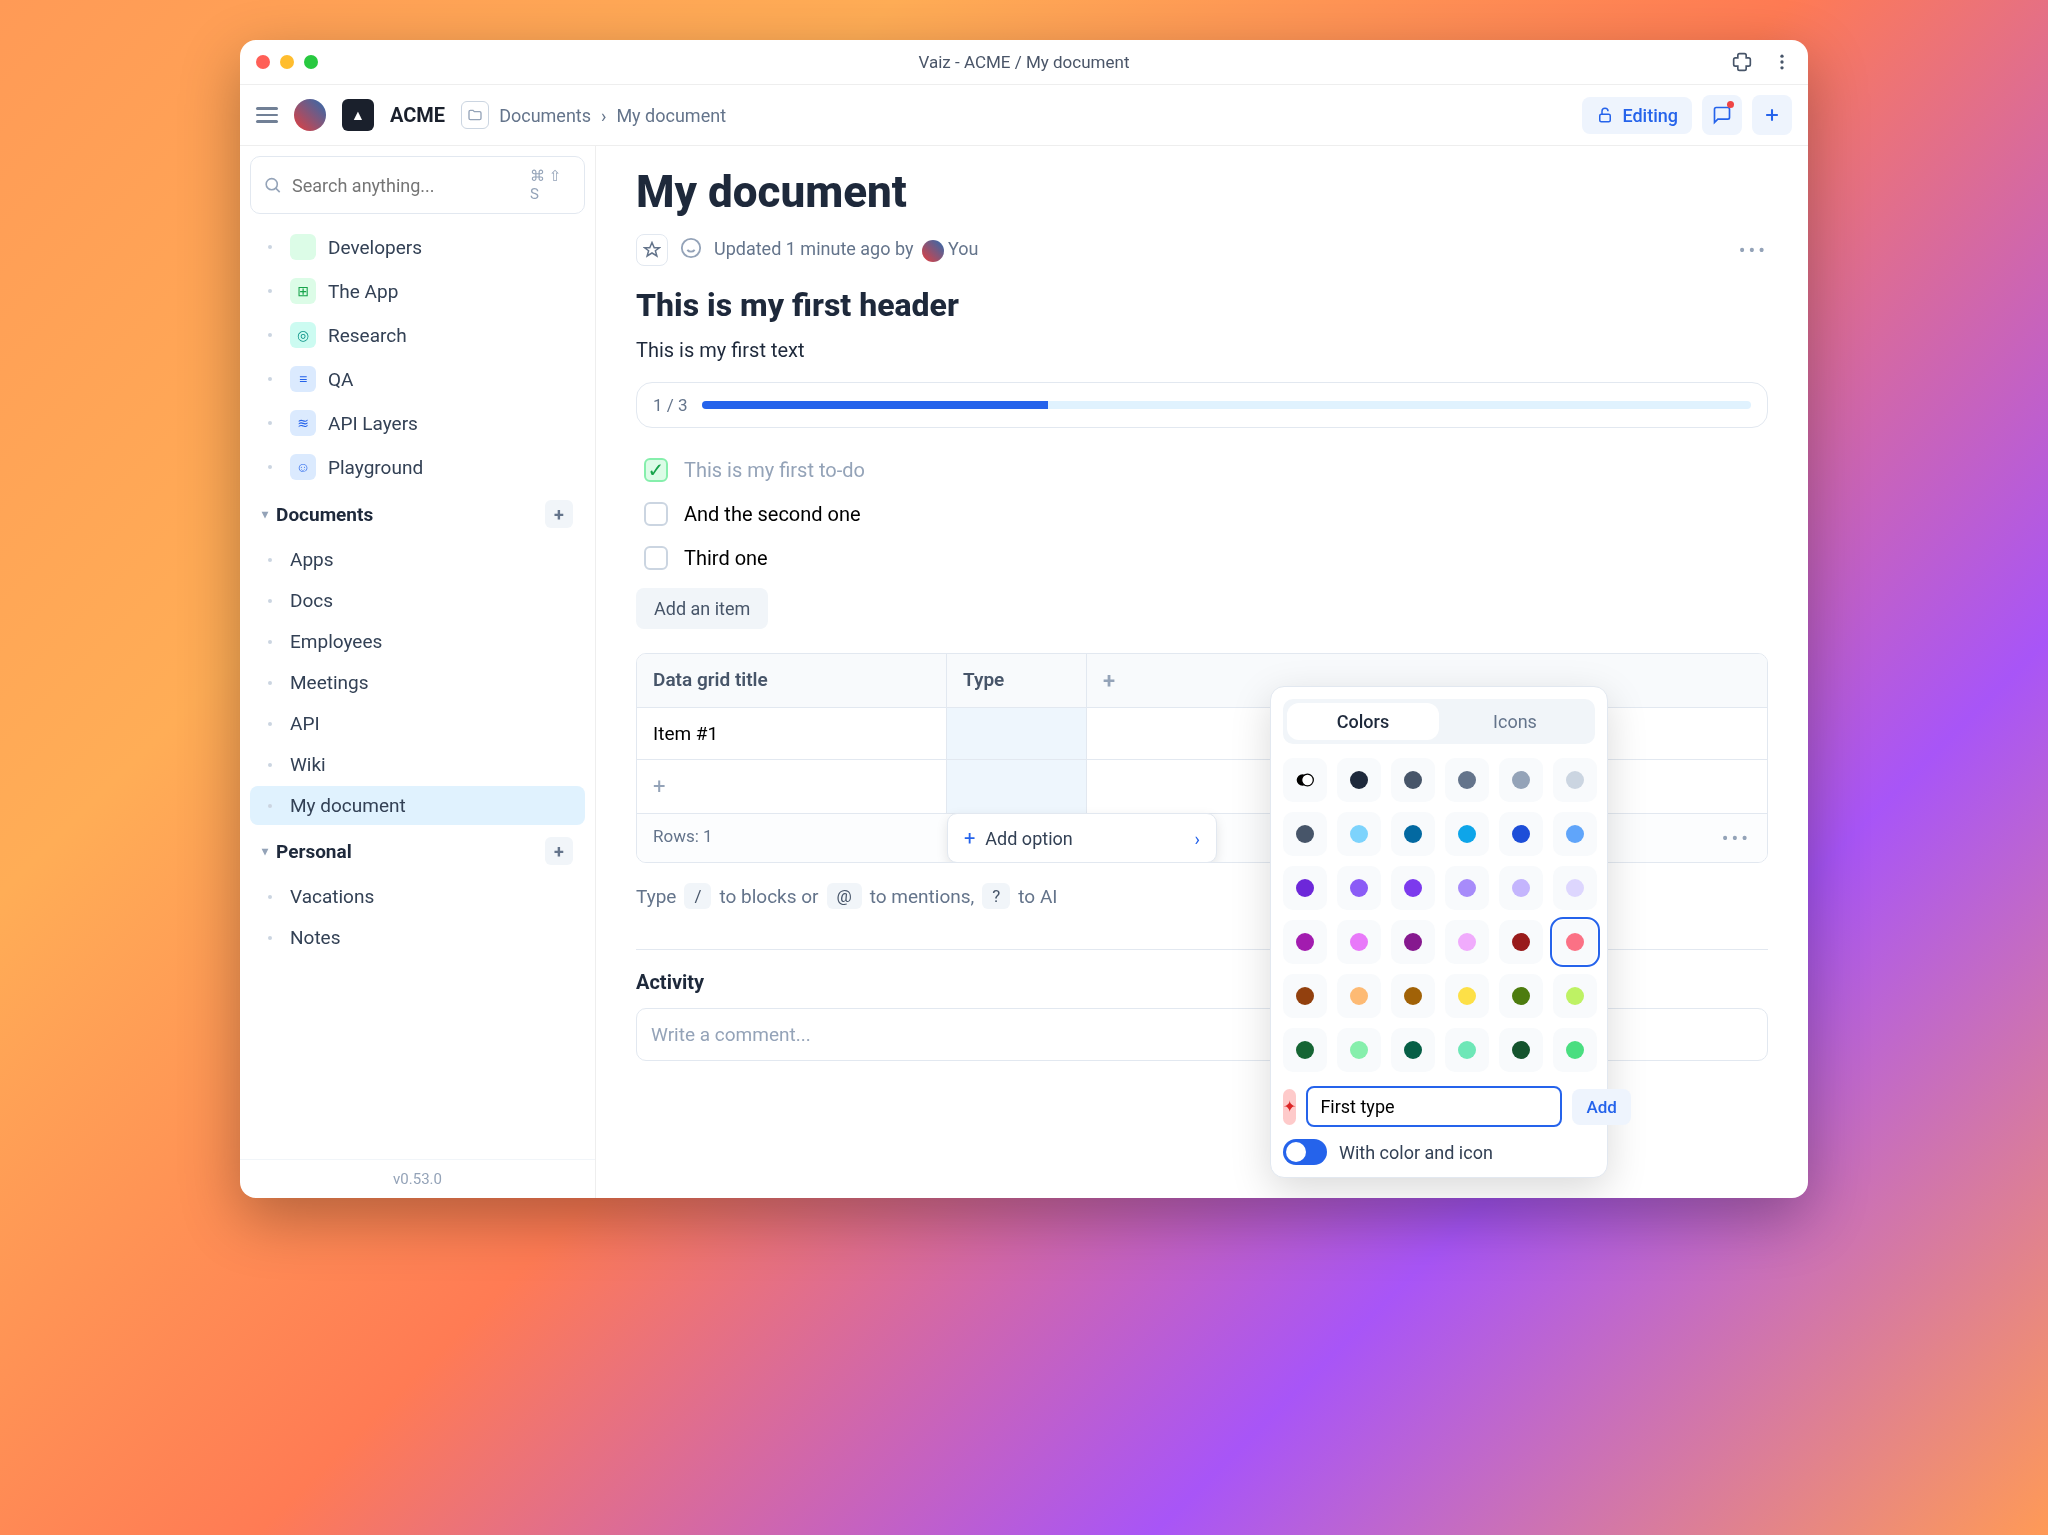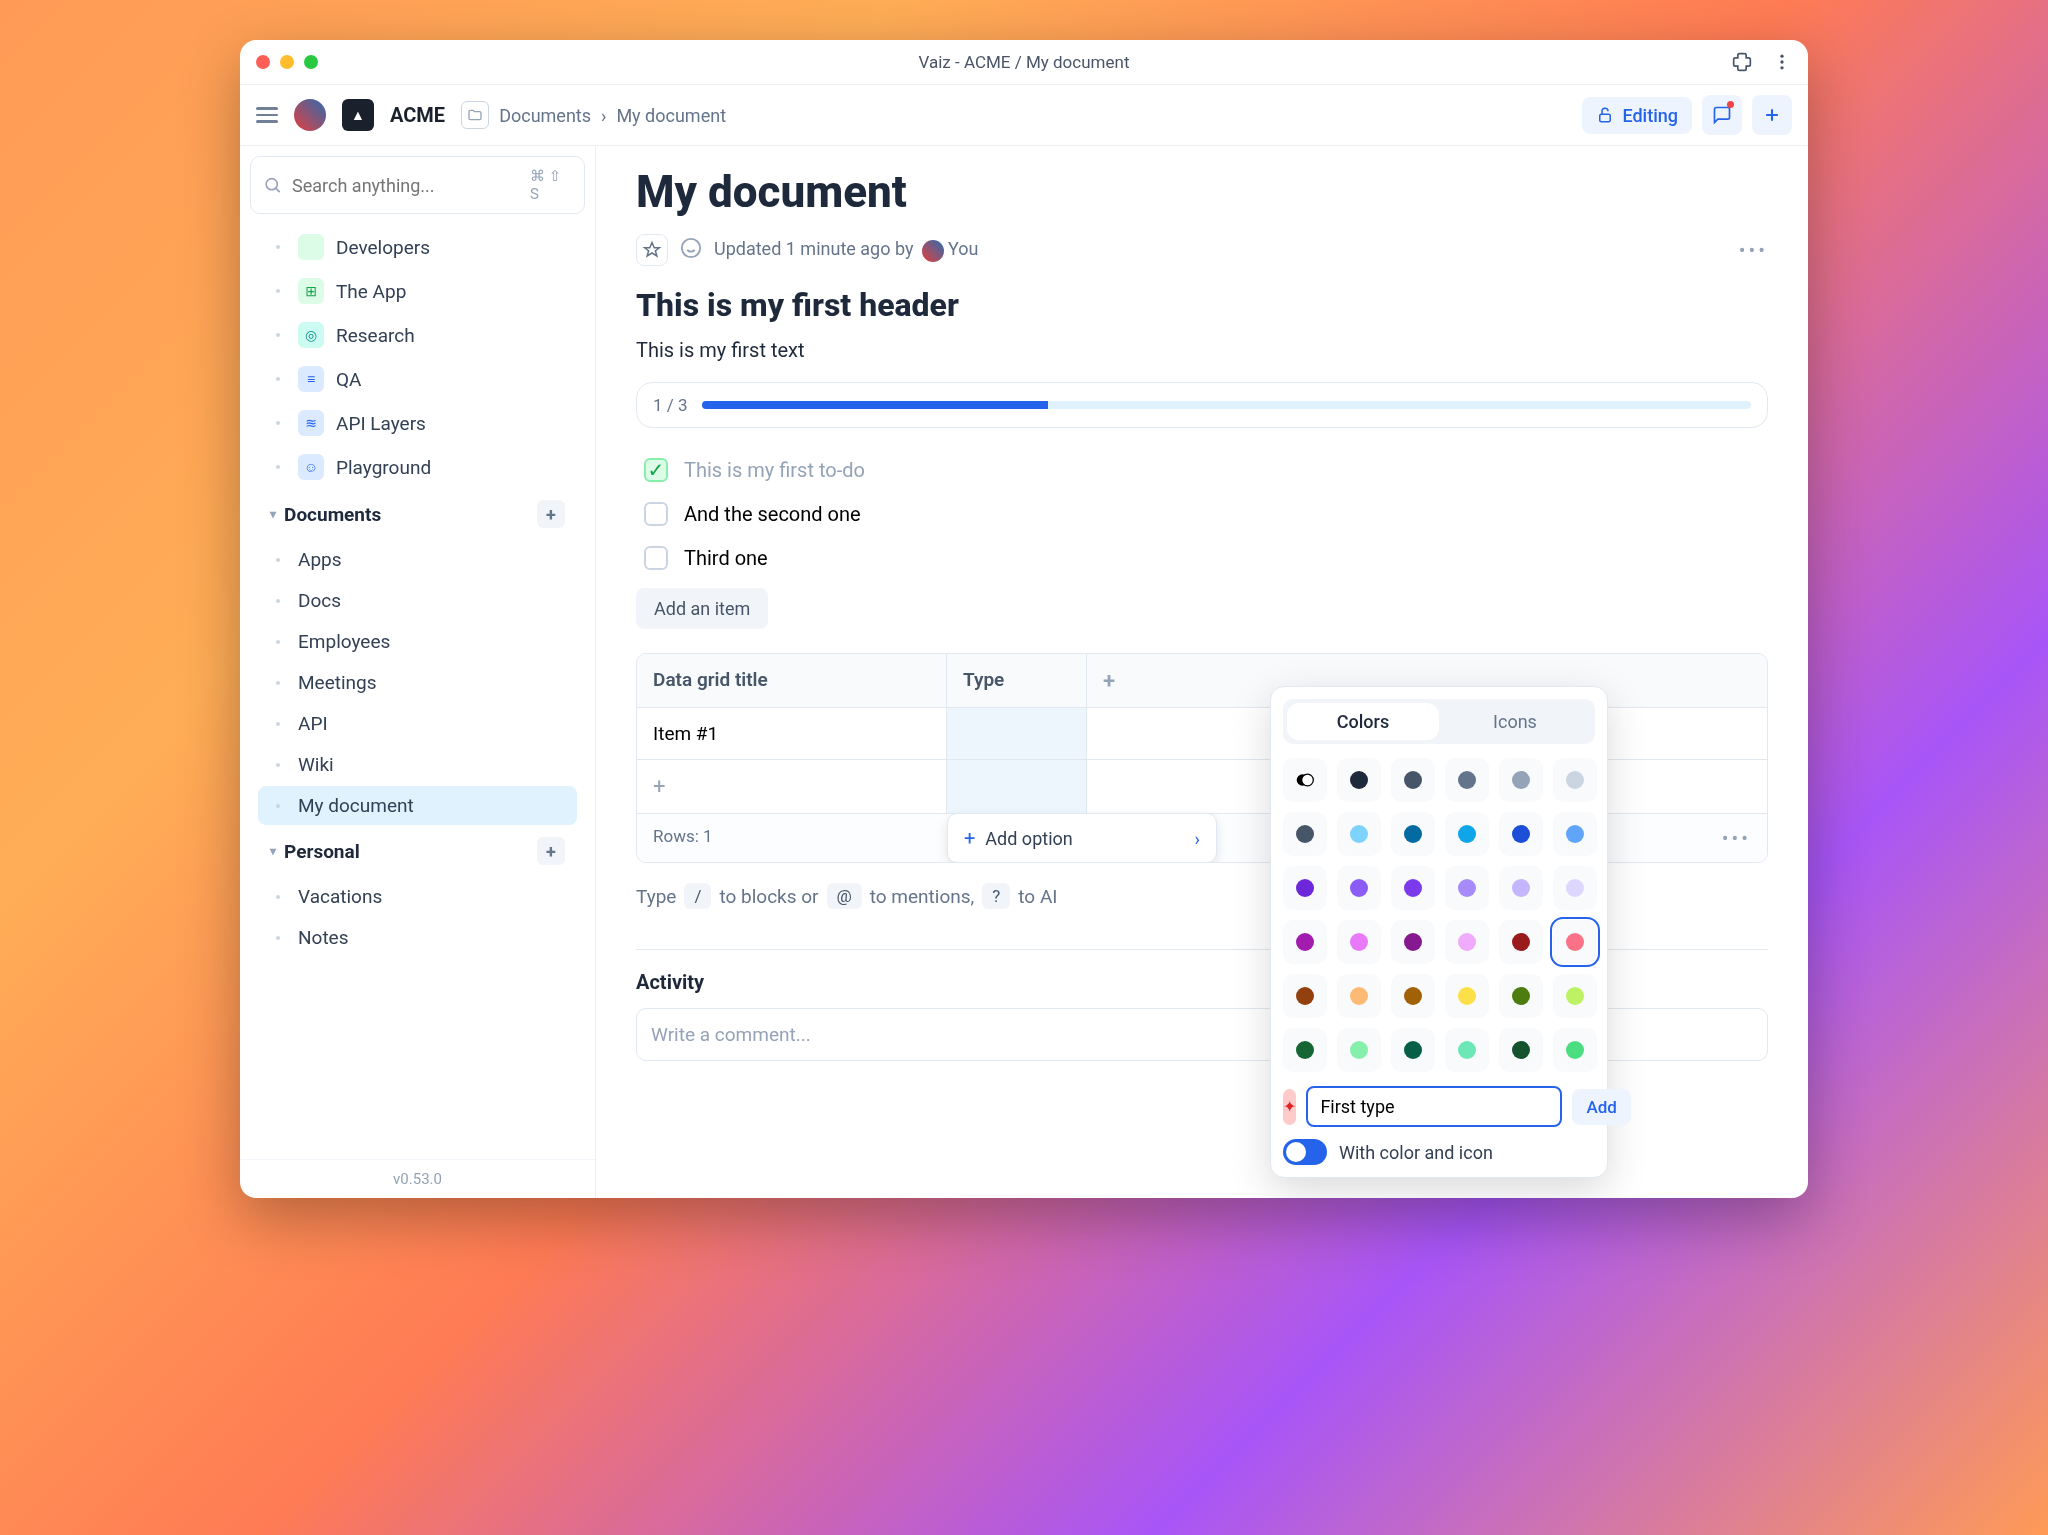--- a/index.html
+++ b/index.html
@@ -23,21 +23,21 @@
 .topbar-right{margin-left:auto;display:flex;gap:10px;align-items:center}
 .edit-btn{background:#eef4fd;color:#2563eb;padding:8px 14px;border-radius:8px;display:flex;align-items:center;gap:8px;font-size:18px;font-weight:500}
 .iconbtn{background:#eef4fd;width:40px;height:40px;border-radius:8px;display:flex;align-items:center;justify-content:center;color:#2563eb;position:relative}
 .reddot{position:absolute;top:6px;right:8px;width:7px;height:7px;background:#ef4444;border-radius:50%}
 .body{display:flex;flex:1;overflow:hidden}
 .sidebar{width:356px;border-right:1px solid #eee;display:flex;flex-direction:column}
 .search{margin:10px;border:1px solid #e2e8f0;border-radius:10px;padding:10px 12px;display:flex;align-items:center;gap:10px;color:#94a3b8}
 .search input{border:none;outline:none;flex:1;font-size:18px;color:#475569;background:transparent}
 .kbd{display:flex;gap:3px}
 .kbd span{font-size:15px;color:#94a3b8}
-.navlist{flex:1;overflow-y:auto;padding:0 18px}
+.navlist{flex:1;overflow-y:auto;padding:0 10px}
 .navitem{display:flex;align-items:center;gap:12px;padding:8px 12px;border-radius:8px;font-size:19px;color:#334155;cursor:pointer;margin:2px 0}
 .navitem.active{background:#e0f2fe}
 .ni-bullet{width:4px;height:4px;background:#cbd5e1;border-radius:50%;margin:0 6px}
 .ni-icon{width:26px;height:26px;border-radius:6px;display:flex;align-items:center;justify-content:center;font-size:14px}
 .i-green{background:#dcfce7;color:#16a34a}
 .i-teal{background:#ccfbf1;color:#0d9488}
 .i-blue{background:#dbeafe;color:#2563eb}
 .sechdr{display:flex;align-items:center;padding:10px 12px;font-weight:700;font-size:19px;color:#1e293b}
 .sechdr .chev{margin-right:8px;color:#94a3b8;font-size:12px}
 .sechdr .add{margin-left:auto;width:28px;height:28px;background:#f1f5f9;border-radius:6px;display:flex;align-items:center;justify-content:center;color:#64748b;font-size:18px}

